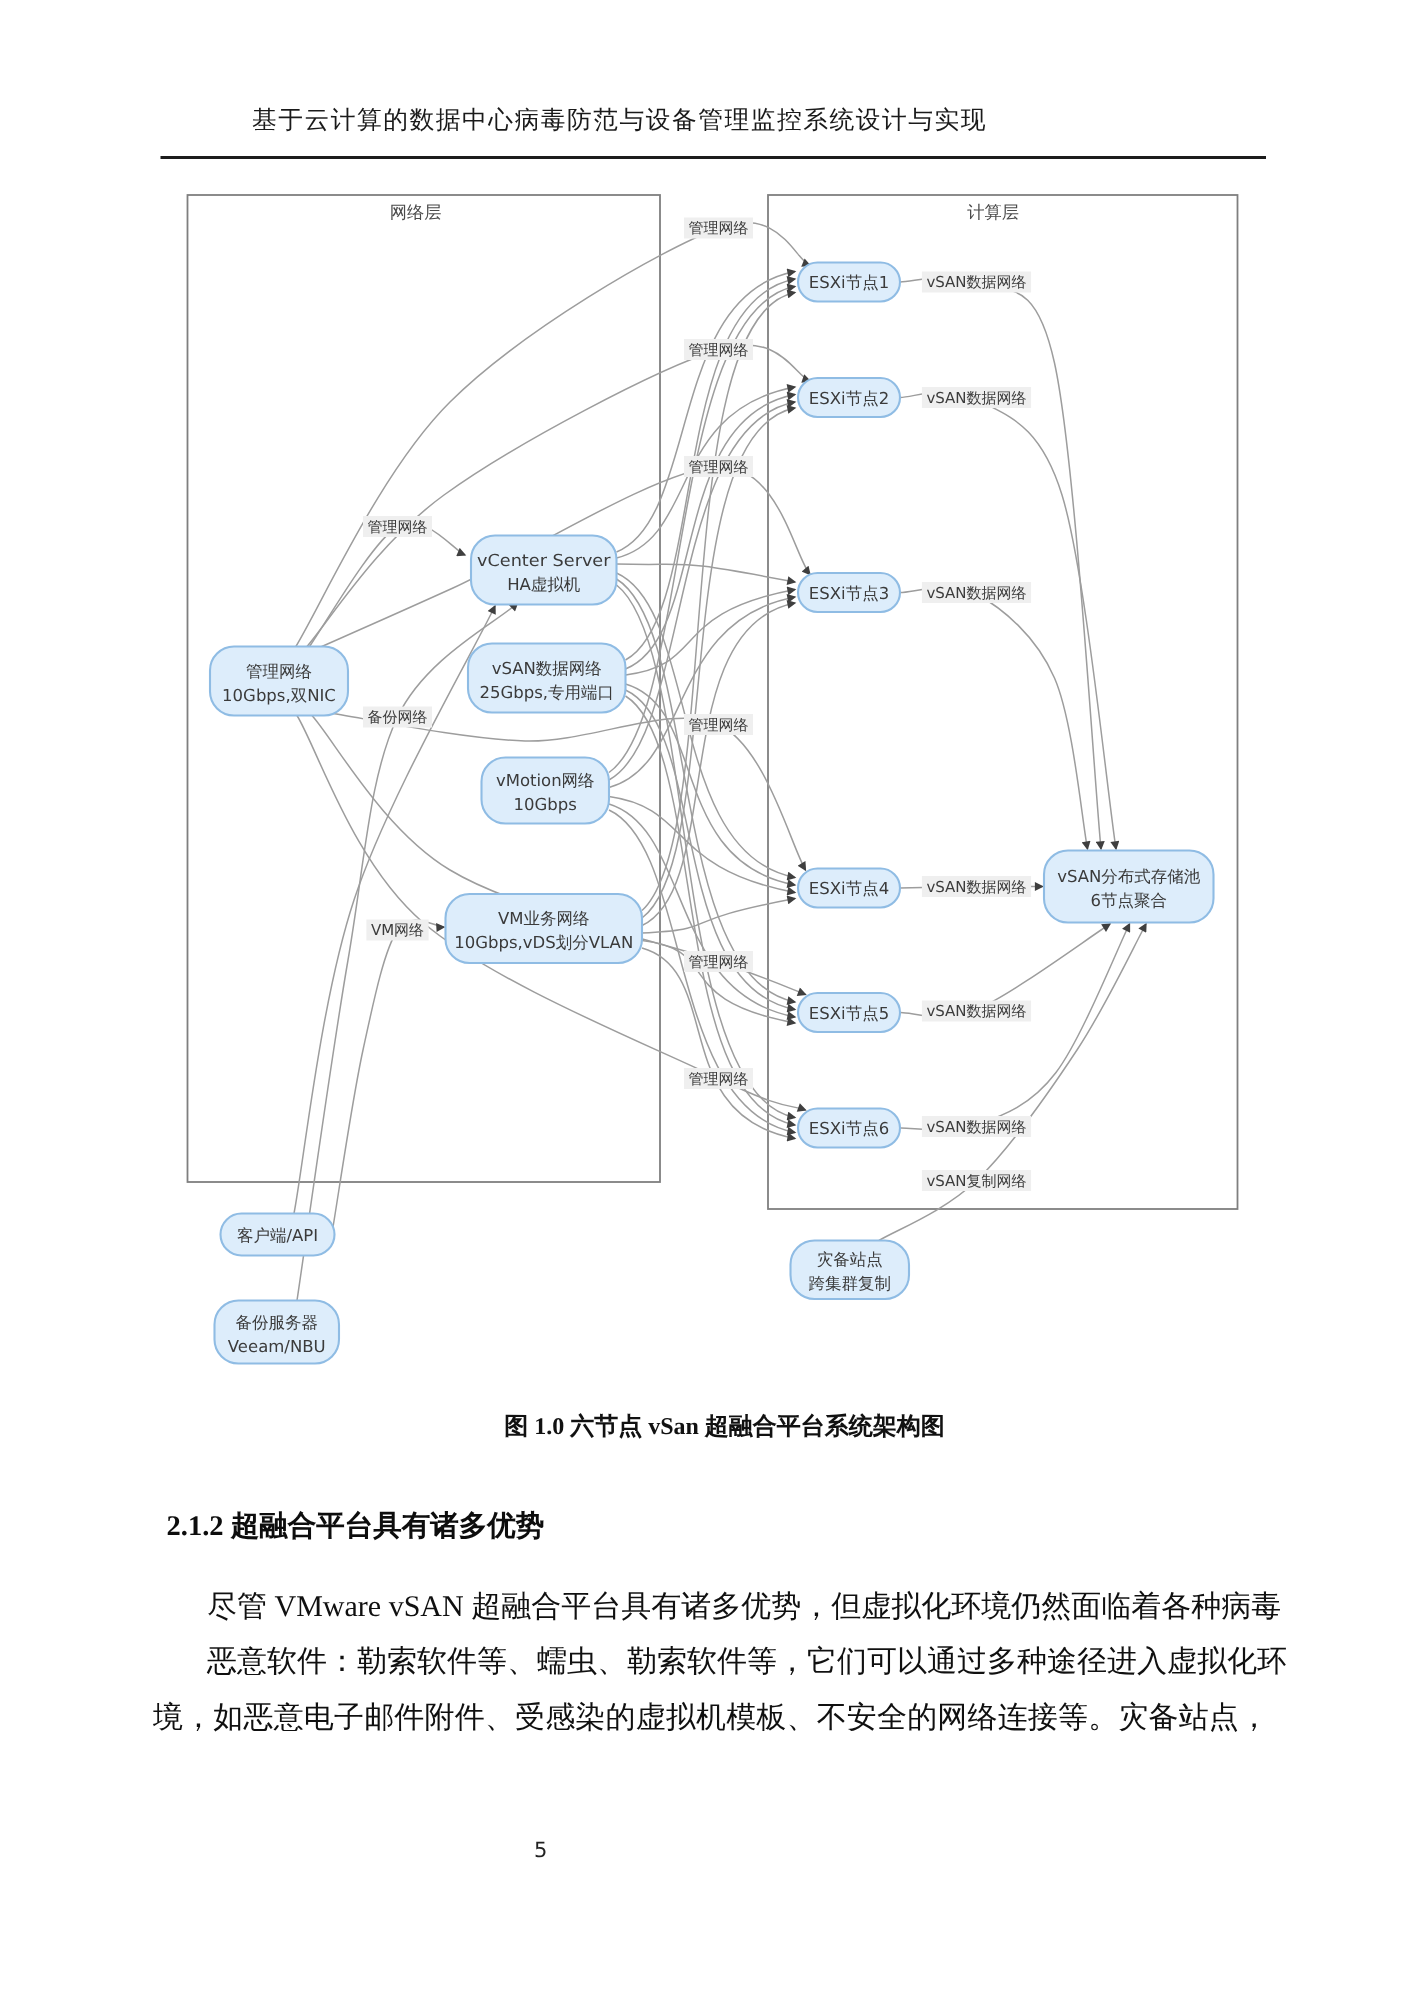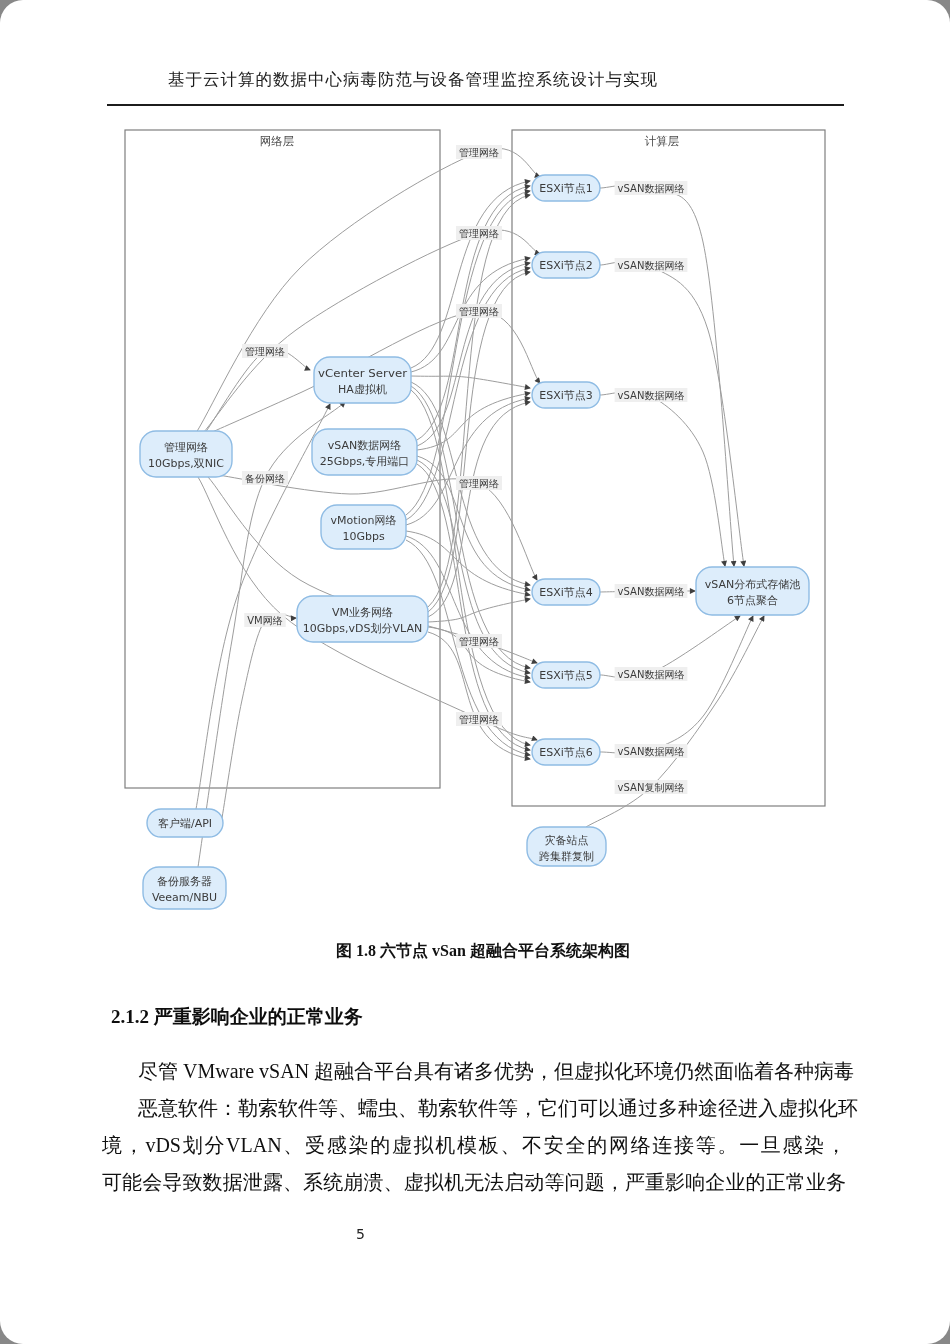--- a/index.html
+++ b/index.html
@@ -1,18 +1,18 @@
 <!DOCTYPE html>
 <html><head>
 <meta charset="utf-8">
 <style>
   html,body{margin:0;padding:0;}
   body{background:#888;}
   .page{position:relative;width:950px;height:1344px;background:#ffffff;margin:0 auto;
-        font-family:"Liberation Serif","DejaVu Serif",serif;overflow:hidden;border-radius:23px;}
+        font-family:"Liberation Serif","DejaVu Serif",serif;overflow:hidden;}
   .header-title{position:absolute;top:69px;left:0;width:826px;text-align:center;
         font-size:16.5px;color:#1a1a1a;letter-spacing:1px;}
   .header-rule{position:absolute;top:104px;left:107px;width:737px;border-top:2px solid #1c1c1c;height:0;}
   .diagram-svg{position:absolute;top:0;left:0;}
   .figure-caption{position:absolute;top:941px;left:16px;width:934px;text-align:center;
         font-size:16px;font-weight:bold;color:#111;}
   .section-heading{position:absolute;top:1004px;left:111px;font-size:19px;font-weight:bold;color:#0d0d0d;}
   .body-text{position:absolute;top:1053px;left:102px;width:744px;font-size:20px;color:#101010;}
   .body-line{height:37px;line-height:37px;text-align:justify;white-space:nowrap;}
   .body-line.stretch{text-align-last:justify;}
@@ -214,22 +214,21 @@
           <rect x="614.609375" y="744" width="72.78125" height="14" fill="#efefef"></rect>
           <text x="651" y="754.5" text-anchor="middle" font-size="10" fill="#3c3c3c">vSAN数据网络</text>
         </g>
         <g>
           <rect x="614.609375" y="780" width="72.78125" height="14" fill="#efefef"></rect>
           <text x="651" y="790.5" text-anchor="middle" font-size="10" fill="#3c3c3c">vSAN复制网络</text>
         </g>
       </g>
     </svg>
 
-  <div class="figure-caption">图 1.8 六节点 vSan 超融合平台系统架构图</div>
-  <div class="section-heading">2.1.2 严重影响企业的正常业务</div>
+  <div class="figure-caption">图 1.0 六节点 vSan 超融合平台系统架构图</div>
+  <div class="section-heading">2.1.2 超融合平台具有诸多优势</div>
   <div class="body-text" id="body-text">
       <div class="body-line stretch indent">尽管 VMware vSAN 超融合平台具有诸多优势，但虚拟化环境仍然面临着各种病毒</div>
       <div class="body-line stretch indent">恶意软件：勒索软件等、蠕虫、勒索软件等，它们可以通过多种途径进入虚拟化环</div>
-      <div class="body-line stretch">境，vDS划分VLAN、受感染的虚拟机模板、不安全的网络连接等。一旦感染，</div>
-      <div class="body-line stretch">可能会导致数据泄露、系统崩溃、虚拟机无法启动等问题，严重影响企业的正常业务</div>
+      <div class="body-line stretch">境，如恶意电子邮件附件、受感染的虚拟机模板、不安全的网络连接等。灾备站点，</div>
     </div>
   <div class="page-number">5</div>
 </div>
 
 </body></html>

